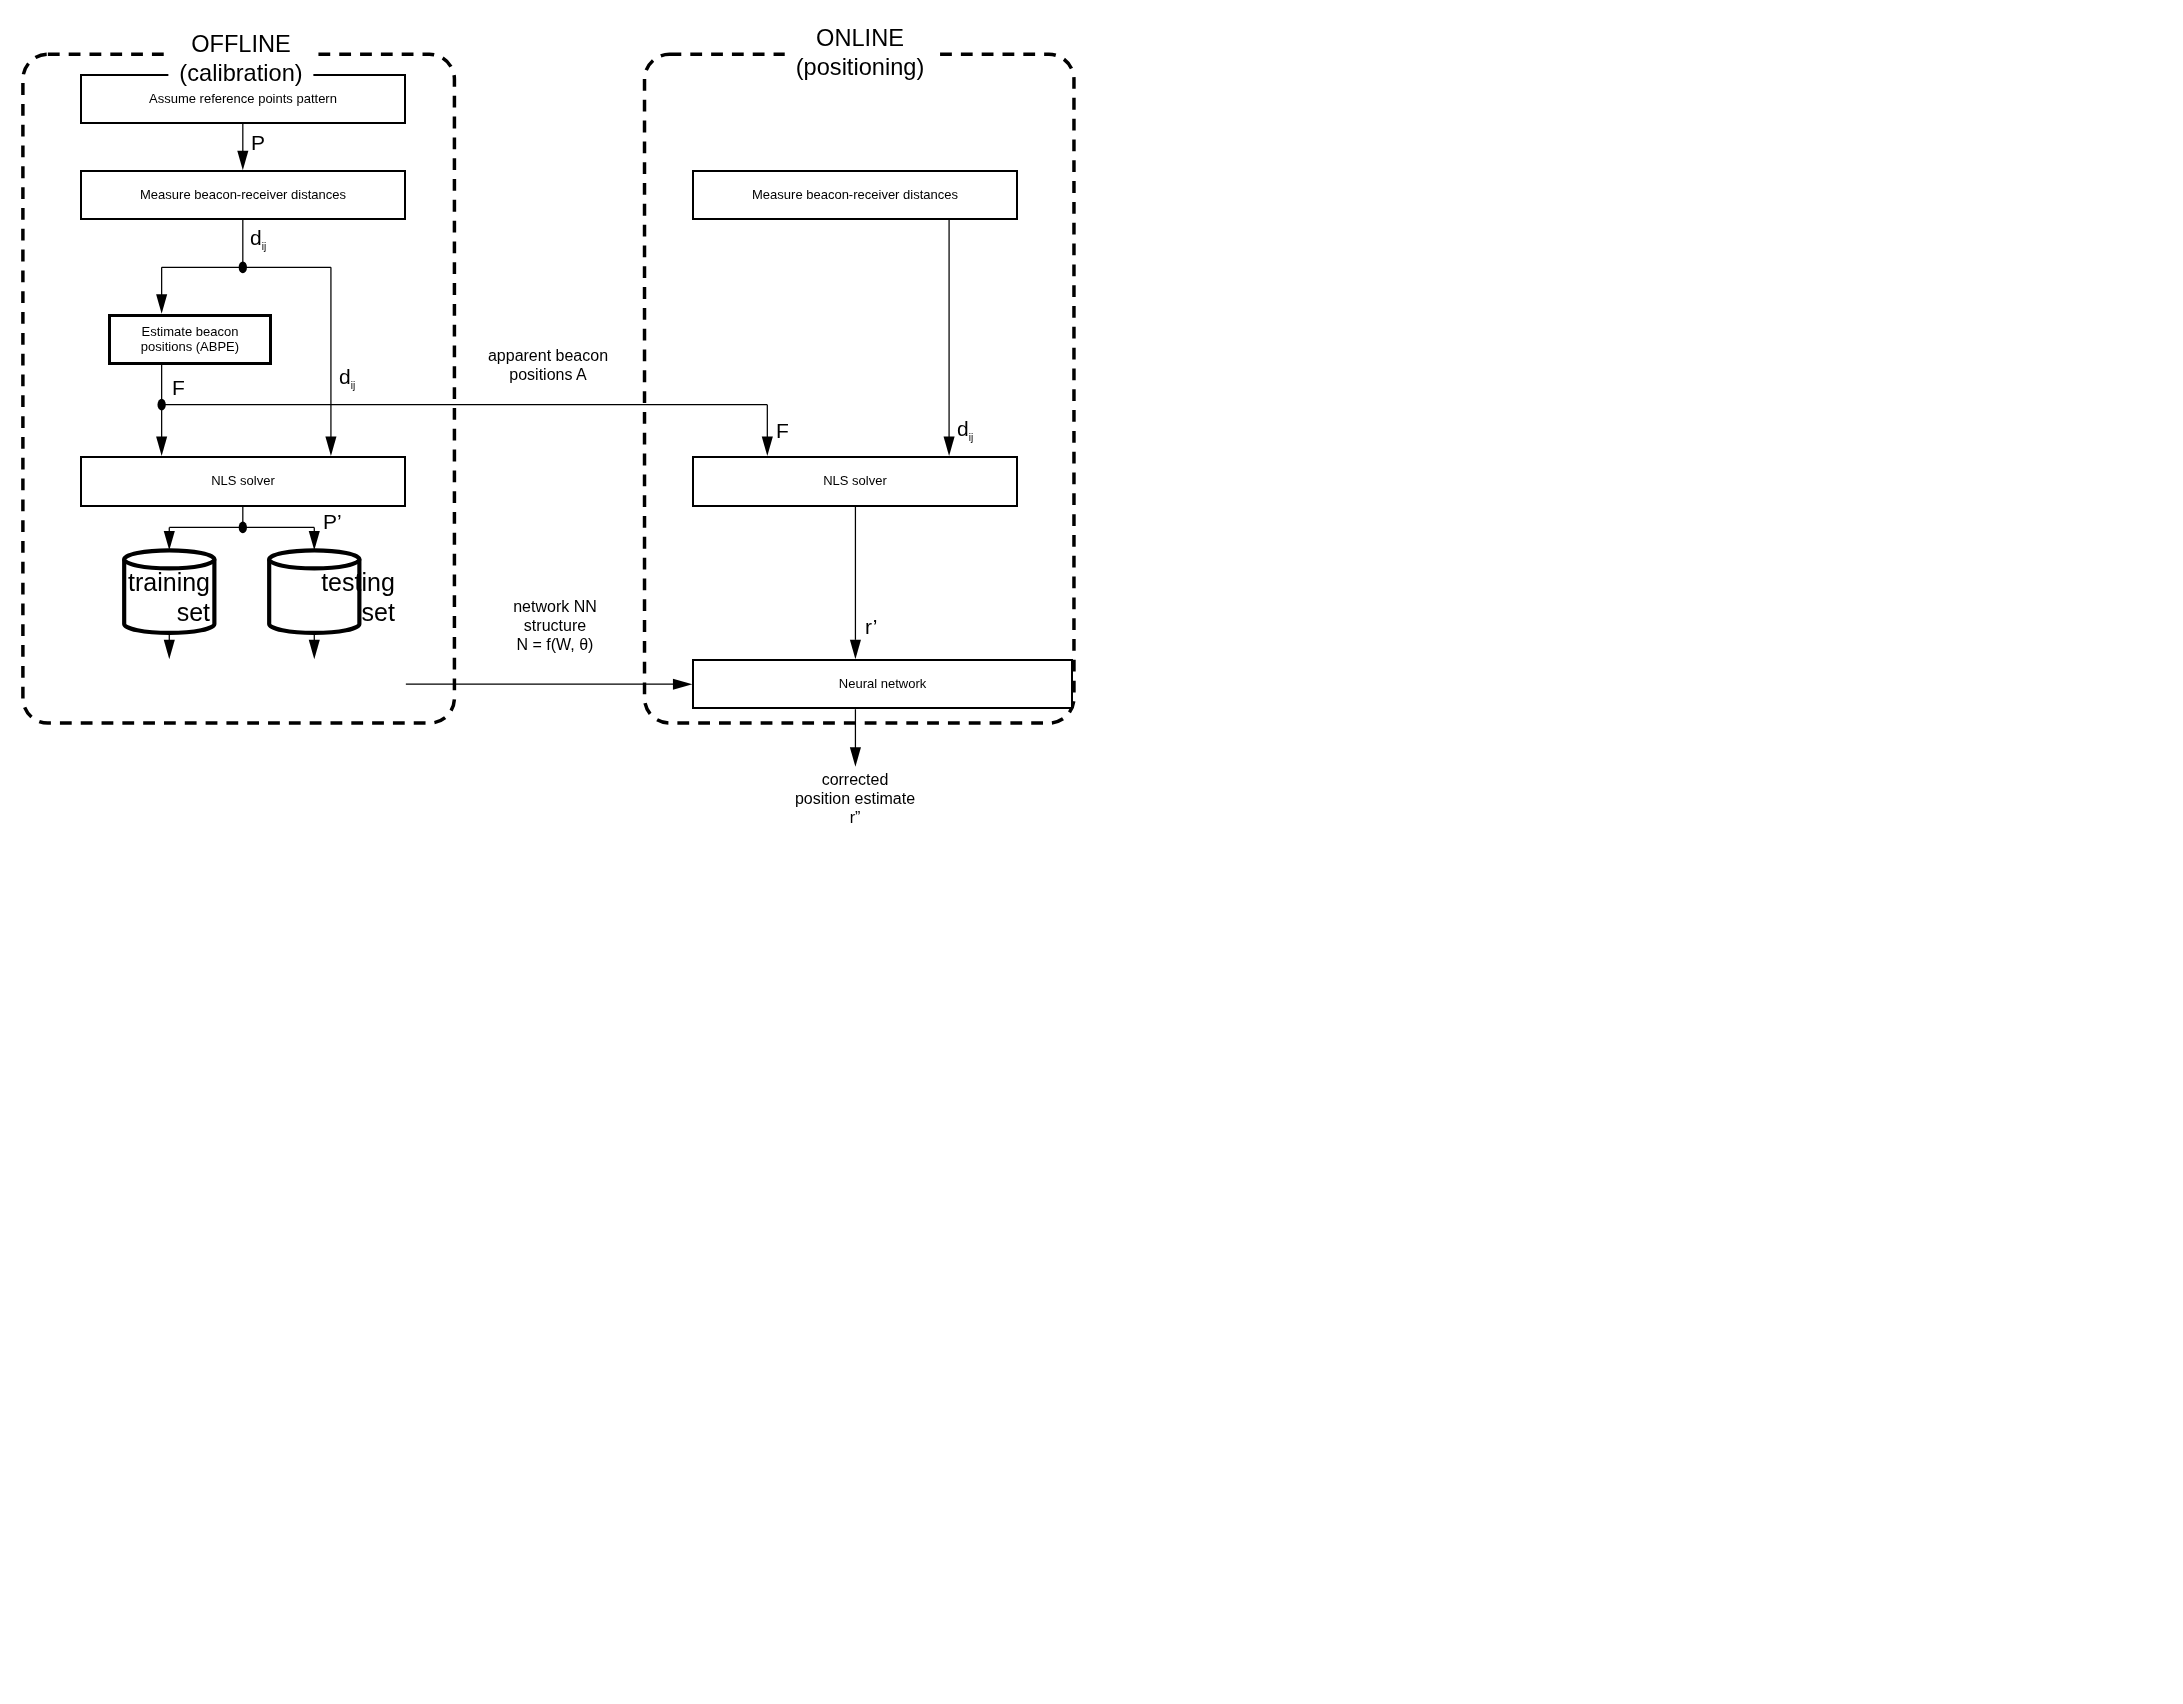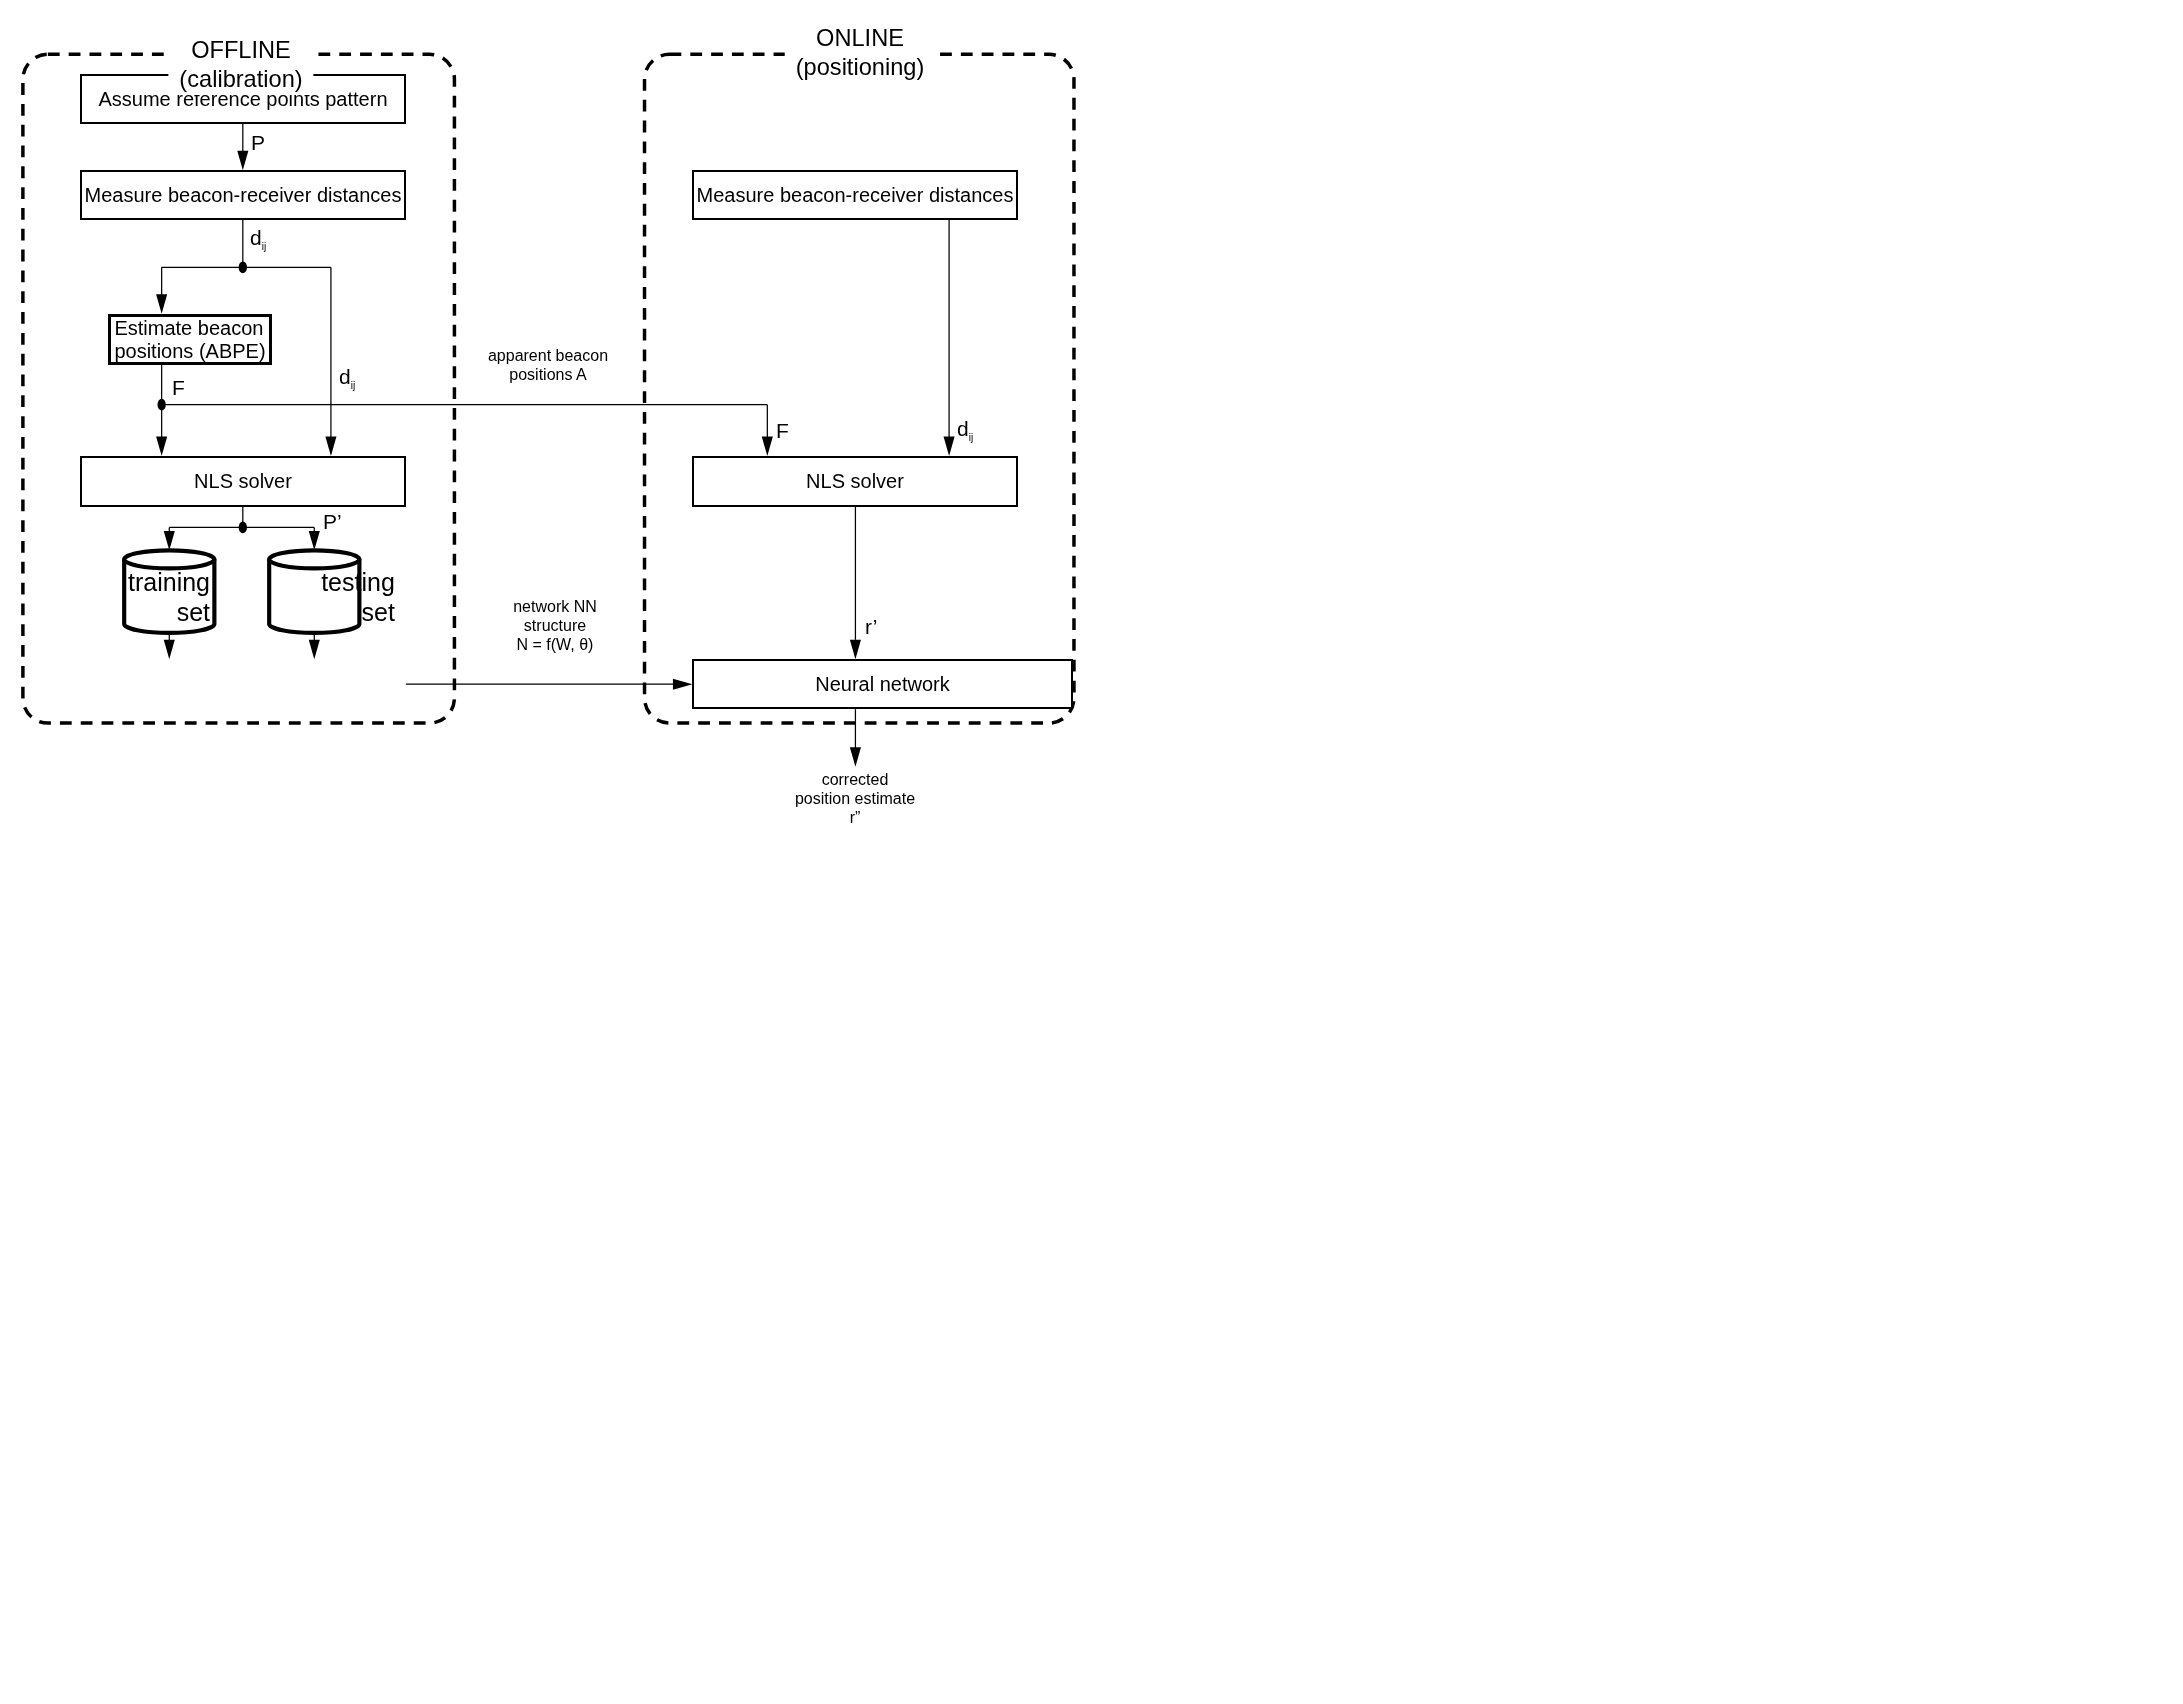--- a/index.html
+++ b/index.html
@@ -3,22 +3,22 @@
 <meta charset="utf-8">
 <style>
   html,body{margin:0;padding:0;background:#ffffff;}
   .stage{
     position:relative;width:1092px;height:853px;background:#ffffff;
     font-family:"Liberation Sans", sans-serif;color:#000;overflow:hidden;
   }
   svg.wiring{position:absolute;left:0;top:0;z-index:1;}
   .box{
     position:absolute;box-sizing:border-box;border:2.8px solid #000;background:#fff;
-    display:flex;align-items:center;justify-content:center;text-align:left;
-    font-size:20px;line-height:1.15;z-index:3;
+    display:flex;align-items:center;justify-content:center;text-align:center;
+    font-size:13px;line-height:1.15;z-index:3;
   }
   .box.thick{border-width:3.5px;margin-left:28px;}
   .multiline{white-space:pre-line;}
   .title{
     position:absolute;z-index:4;background:#fff;text-align:center;
     font-size:23.6px;line-height:1.25;padding:0 11px;white-space:pre-line;
     transform:translateX(-50%);
   }
   .note{
     position:absolute;z-index:3;text-align:center;font-size:16px;line-height:1.18;
@@ -109,21 +109,21 @@
     <g>
       <path d="M179,806 L179,899 A65,13 0 0 0 309,899 L309,806" fill="#fff" stroke="#000" stroke-width="6"></path>
       <ellipse cx="244" cy="806" rx="65" ry="13" fill="#fff" stroke="#000" stroke-width="6"></ellipse>
     </g>
     <g>
       <path d="M388,806 L388,899 A65,13 0 0 0 518,899 L518,806" fill="#fff" stroke="#000" stroke-width="6"></path>
       <ellipse cx="453" cy="806" rx="65" ry="13" fill="#fff" stroke="#000" stroke-width="6"></ellipse>
     </g>
   </svg>
 
-  <div class="title" style="left:241px;top:36px;">OFFLINE
+  <div class="title" style="left:241px;top:30px;">OFFLINE
 (calibration)</div>
   <div class="title" style="left:860px;top:23.6px;">ONLINE
 (positioning)</div>
 
   <div class="box" style="left:80px;top:74px;width:326px;height:50px;">Assume reference points pattern</div>
   <div class="box" style="left:80px;top:170px;width:326px;height:50px;">Measure beacon-receiver distances</div>
   <div class="box thick multiline" style="left:80px;top:314px;width:164px;height:51px;">Estimate beacon
 positions (ABPE)</div>
   <div class="box" style="left:80px;top:456px;width:326px;height:51px;">NLS solver</div>
 

